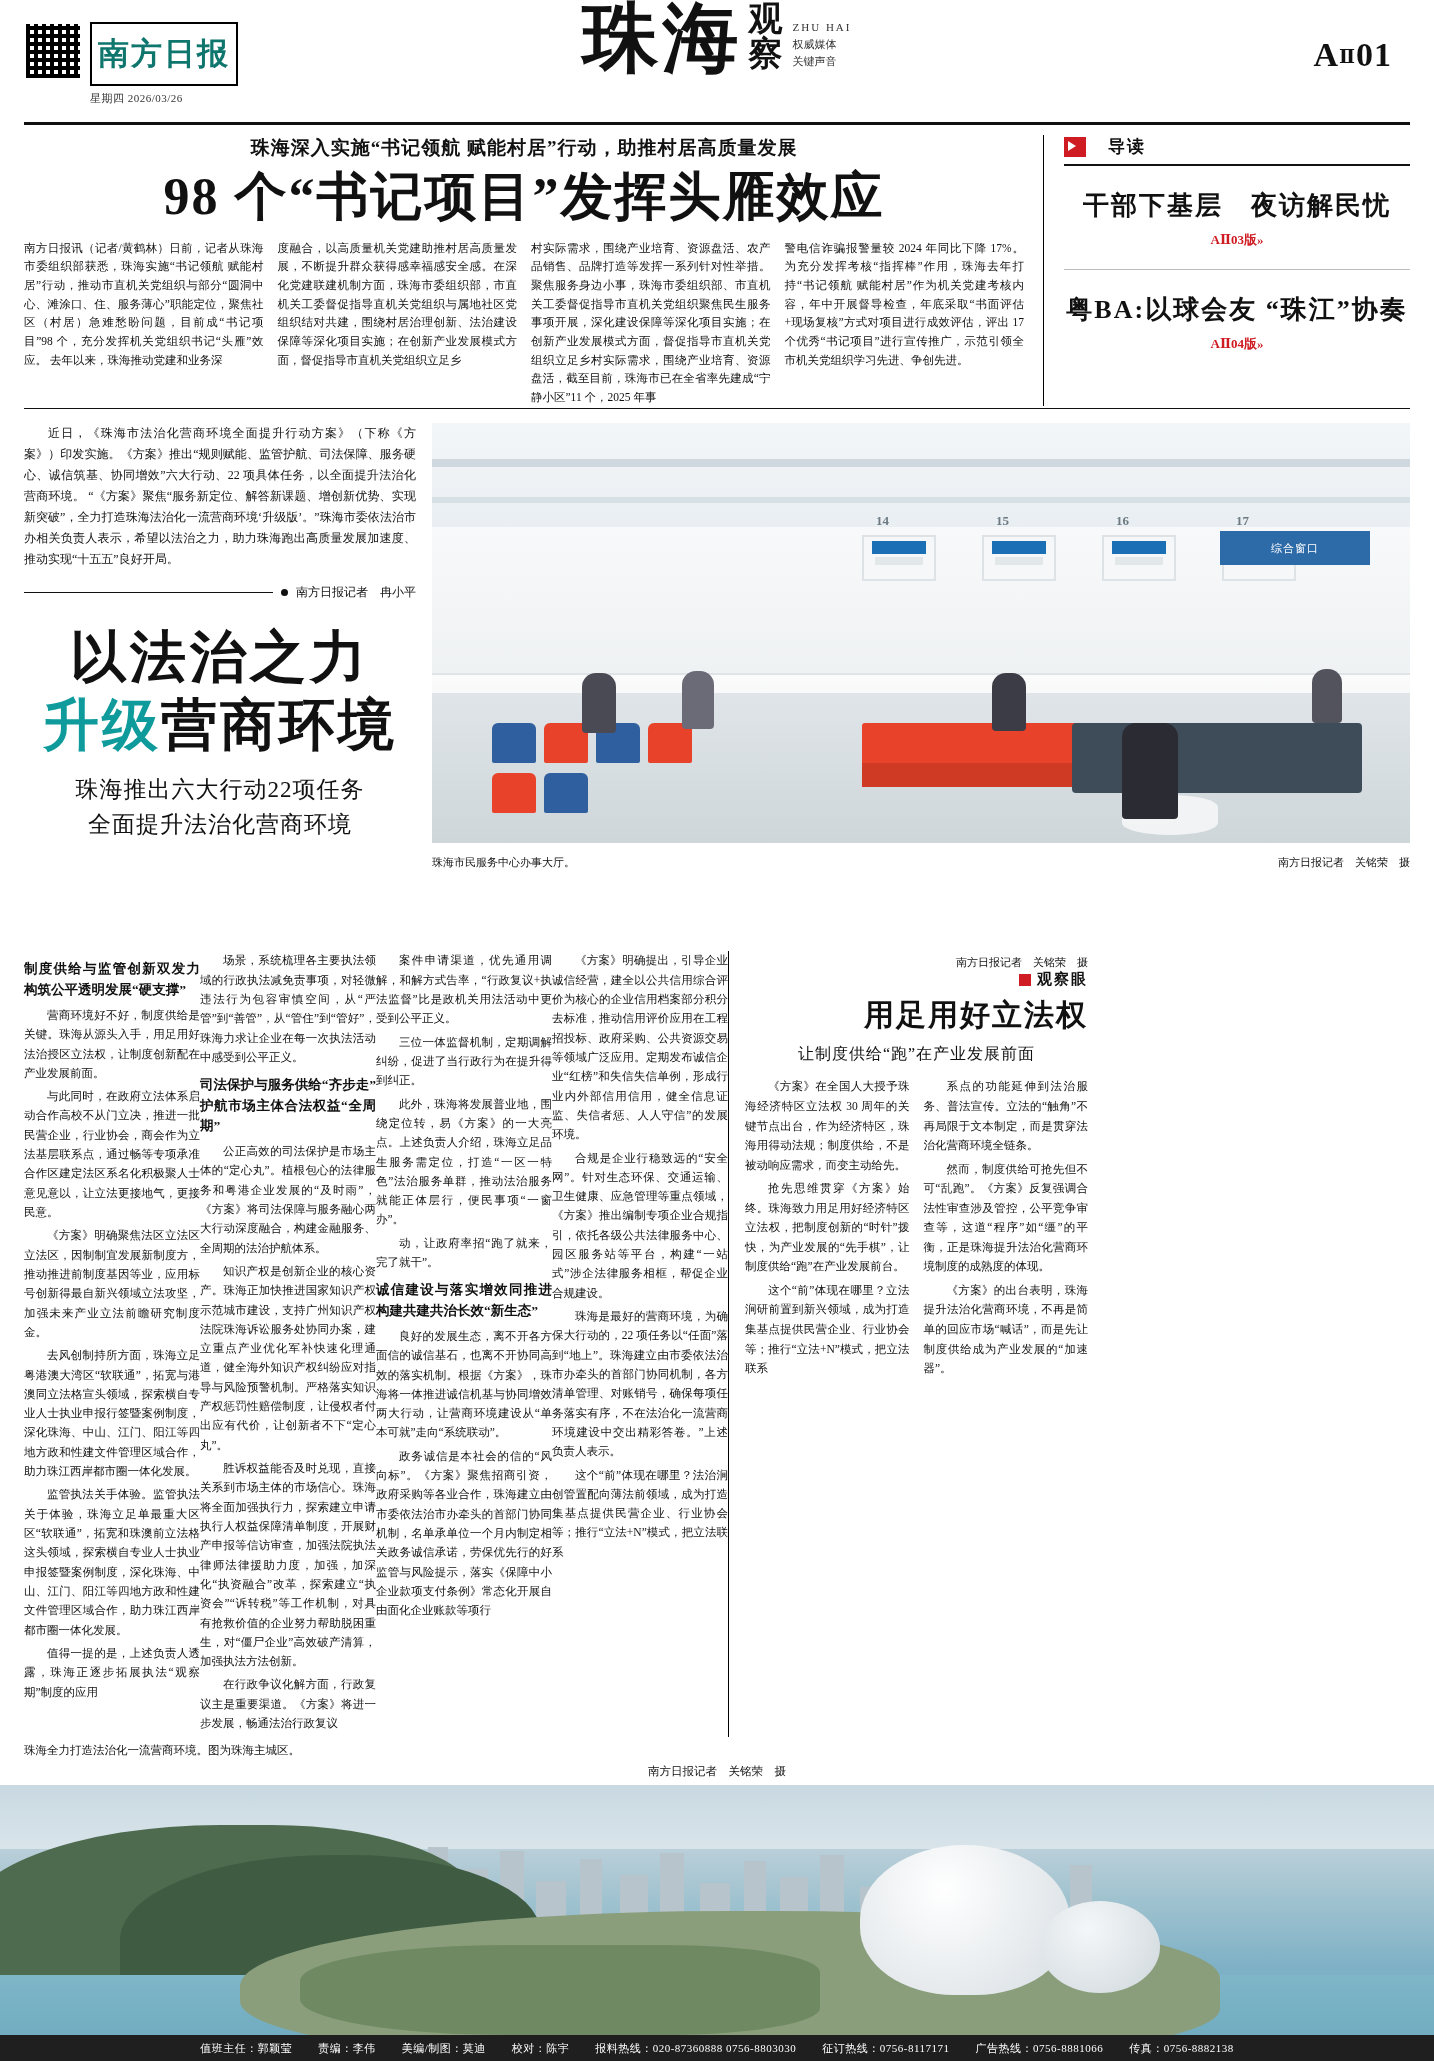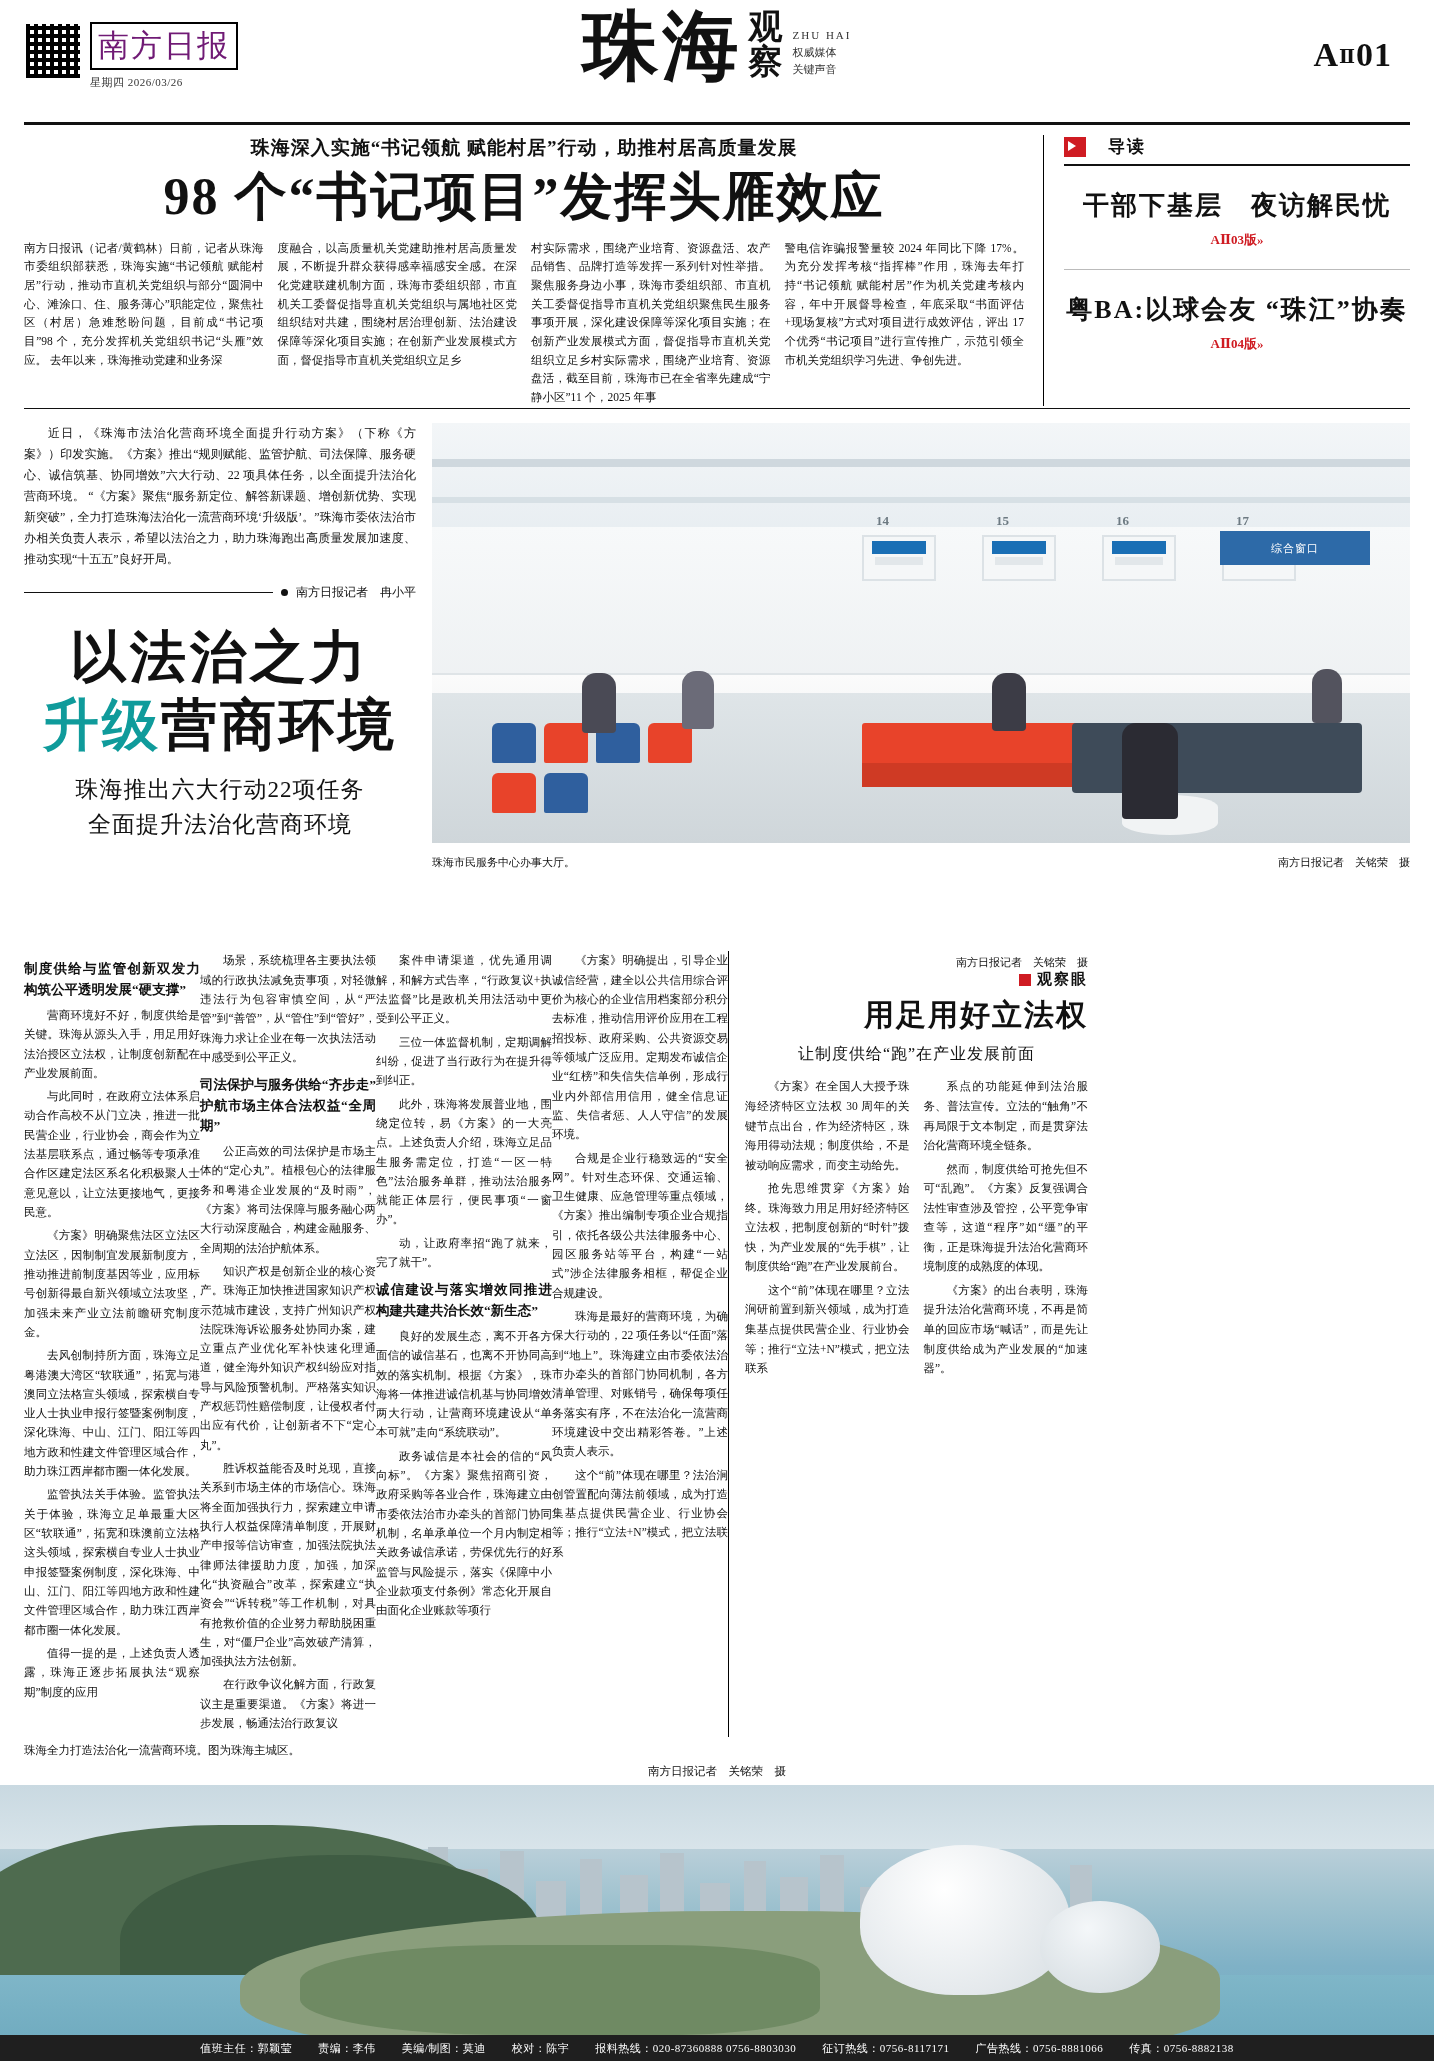--- a/index.html
+++ b/index.html
@@ -17,26 +17,26 @@
 
   
   .masthead { position: relative; height: 118px; border-bottom: 0; display: flex; align-items: flex-start; }
   .qr { width: 58px; height: 58px; margin-top: 22px; background:
       repeating-linear-gradient(90deg, #000 0 4px, #fff 4px 8px),
       repeating-linear-gradient(0deg, #000 0 4px, transparent 4px 8px);
       background-blend-mode: multiply; border: 2px solid #fff; }
   .nf-logo { margin: 22px 0 0 8px; }
   .nf-logo .nf-title {
     font-family: "Liberation Serif", serif;
-    font-weight: normal; font-size: 31px; letter-spacing: 2px;
-    border: 2px solid #000; padding: 1px 6px; display: inline-block; color: #701a75;
+    font-weight: bold; font-size: 31px; letter-spacing: 2px;
+    border: 2px solid #000; padding: 9px 6px; display: inline-block; color: #0f766e;
   }
   .nf-sub { font-size: 11px; color: #333; margin-top: 5px; letter-spacing: .5px; }
 
-  .head-center { position: absolute; left: 50%; transform: translateX(-50%); top: 8px; display: flex; align-items: flex-end; }
+  .head-center { position: absolute; left: 50%; transform: translateX(-50%); top: 0; display: flex; align-items: flex-end; }
   .zh-big {
     font-family: "Liberation Serif", serif;
     font-size: 76px; font-weight: bold; letter-spacing: 4px; line-height: 1; color: #111;
   }
   .zh-guan {
     font-size: 34px; font-weight: bold; line-height: 1.05; margin-left: 6px; margin-bottom: 4px; color: #111;
   }
   .zh-guan span { display:block; }
   .zh-pin { font-size: 11px; margin-left: 10px; margin-bottom: 6px; line-height: 1.55; color: #333; }
   .zh-pin .py { letter-spacing: 2px; }

